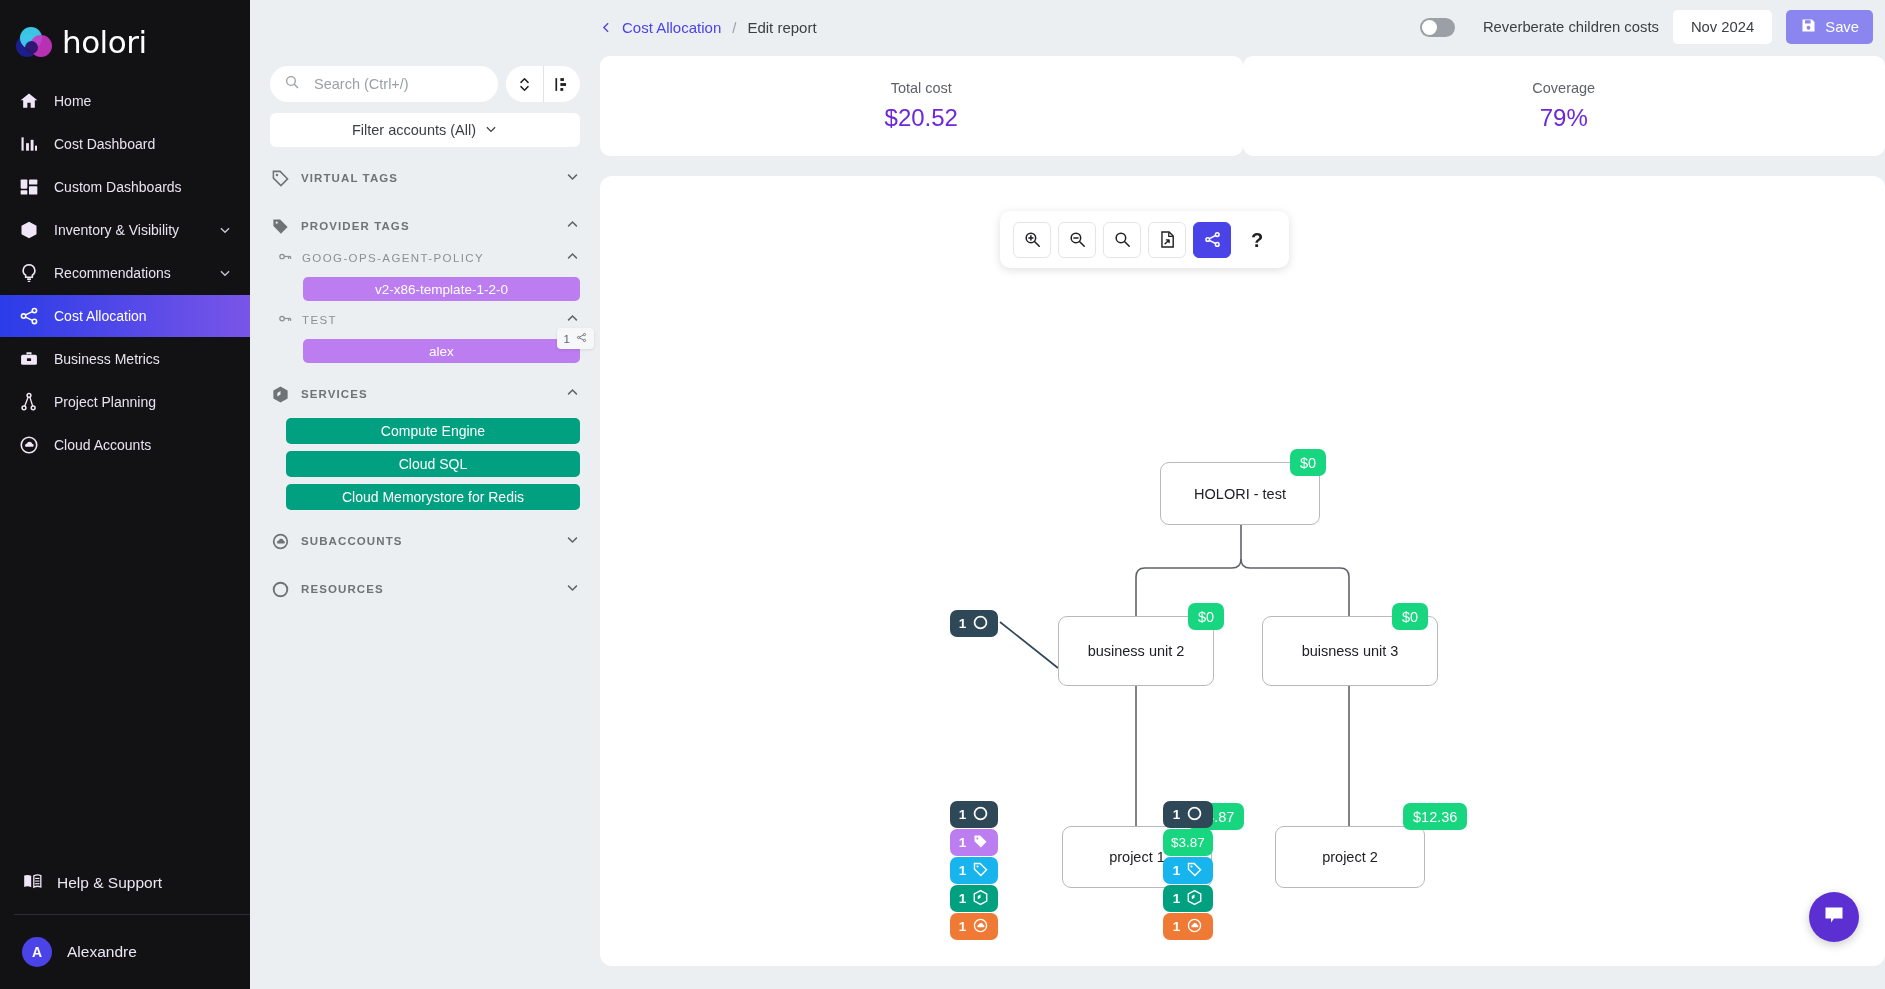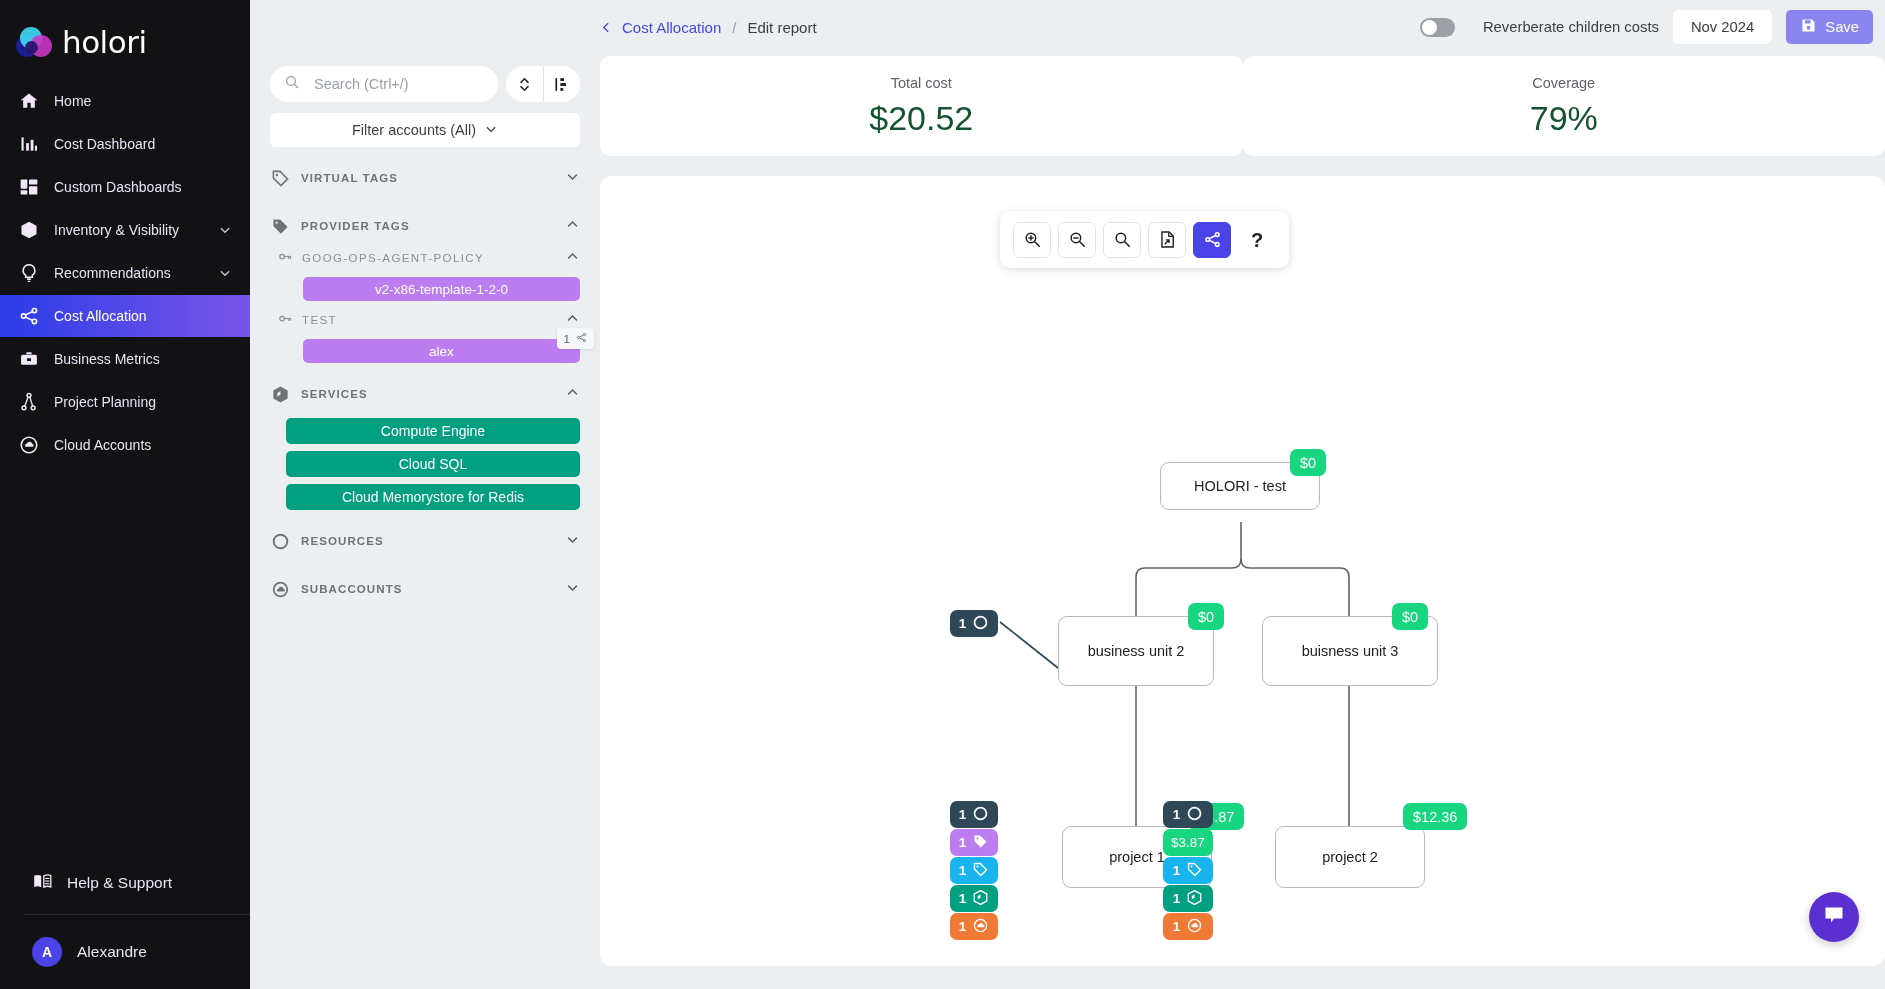--- a/index.html
+++ b/index.html
@@ -36,21 +36,21 @@
   .nav-item .ico svg { width: 20px; height: 20px; fill: #f0e6f7; }
   .nav-item .label { flex: 1; white-space: nowrap; }
   .nav-item .chev { width: 14px; height: 14px; opacity: .85; }
   .nav-item .chev svg { width: 14px; height: 14px; stroke: #e9e2f2; fill: none; stroke-width: 2.3; }
   .nav-item.active {
     background: linear-gradient(90deg, #2b3ce8 0%, #7a55e8 100%);
     color: #fff;
   }
   .nav-item.active .ico svg { fill: #fff; }
 
-  .sb-bottom { position: absolute; left: 14px; bottom: 0; width: 292px; }
+  .sb-bottom { position: absolute; left: 4px; bottom: 0; width: 292px; }
   .sb-help {
     display: flex; align-items: center; gap: 14px; height: 50px; padding: 0 18px;
     color: #ece6f5; font-size: 15.5px; cursor: pointer;
   }
   .sb-help .ico svg { width: 21px; height: 21px; fill: #f0e6f7; }
   .sb-help .arrow { margin-left: auto; }
   .sb-help .arrow svg { width: 14px; height: 14px; stroke: #e4ddef; fill: none; stroke-width: 2.4; }
   .sb-div { height: 1px; background: #2e2e33; margin: 6px 10px 0 10px; }
   .sb-user { display: flex; align-items: center; gap: 15px; height: 74px; padding: 0 18px; cursor: pointer; }
   .avatar {
@@ -156,21 +156,21 @@
     cursor: pointer; margin-right: -4px;
   }
   .save-btn svg { width: 17px; height: 17px; fill: #fff; }
 
   .kpis { display: flex; padding: 0 0 0 0; margin-top: 2px; }
   .kpi {
     flex: 1; height: 100px; background: #fff; border-radius: 10px;
     display: flex; flex-direction: column; align-items: center; justify-content: center; gap: 8px;
   }
   .kpi .k-label { font-size: 14.5px; color: #5f6368; }
-  .kpi .k-value { font-size: 34px; color: #14532d; font-weight: 400; }
+  .kpi .k-value { font-size: 24px; color: #6d28d9; font-weight: 400; }
 
   .canvas {
     margin-top: 20px; margin-left: 0; width: 1285px; height: 790px;
     background: #fff; border-radius: 12px; position: relative; overflow: hidden;
   }
   .graph-toolbar {
     position: absolute; left: 40px; top: 35px; height: 57px; background: #fff;
     border-radius: 10px; box-shadow: 0 2px 10px rgba(0,0,0,.13);
     display: flex; align-items: center; gap: 7px; padding: 0 13px;
     left: 400px;
@@ -485,39 +485,39 @@
       </div>
       <div class="pill svc">
         <span>Cloud Memorystore for Redis</span>
       </div>
     </div>
 
     <div class="grp">
       <div class="grp-head">
         <span class="gico">
             <svg viewBox="0 0 24 24">
-              <circle cx="12" cy="12" r="8.6" fill="none" stroke="#6e7377" stroke-width="2.4"></circle>
-            </svg>
-          </span>
-        <span class="gtitle">RESOURCES</span>
+              <circle cx="12" cy="12" r="8.6" fill="none" stroke="#6e7377" stroke-width="2.2"></circle>
+              <path d="M8 14.4h8c.8 0 1.5-.7 1.5-1.6s-.7-1.5-1.5-1.5c-.2-1.6-1.6-2.7-3.2-2.7-1.3 0-2.5.8-3 2-1.2.1-2.1 1-2.1 2.2 0 .9.3 1.6.3 1.6z"></path>
+            </svg>
+          </span>
+        <span class="gtitle">SUBACCOUNTS</span>
         <span class="gchev"><svg viewBox="0 0 24 24">
               <polyline points="5,9 12,16 19,9"></polyline>
             </svg></span>
       </div>
     </div>
 
     <div class="grp">
       <div class="grp-head">
         <span class="gico">
             <svg viewBox="0 0 24 24">
-              <circle cx="12" cy="12" r="8.6" fill="none" stroke="#6e7377" stroke-width="2.2"></circle>
-              <path d="M8 14.4h8c.8 0 1.5-.7 1.5-1.6s-.7-1.5-1.5-1.5c-.2-1.6-1.6-2.7-3.2-2.7-1.3 0-2.5.8-3 2-1.2.1-2.1 1-2.1 2.2 0 .9.3 1.6.3 1.6z"></path>
-            </svg>
-          </span>
-        <span class="gtitle">SUBACCOUNTS</span>
+              <circle cx="12" cy="12" r="8.6" fill="none" stroke="#6e7377" stroke-width="2.4"></circle>
+            </svg>
+          </span>
+        <span class="gtitle">RESOURCES</span>
         <span class="gchev"><svg viewBox="0 0 24 24">
               <polyline points="5,9 12,16 19,9"></polyline>
             </svg></span>
       </div>
     </div>
   </section>
 
   <main class="main">
     <div class="topbar">
       <div class="breadcrumb">
@@ -620,21 +620,21 @@
 
             <path d="M749 510 L749 650"></path>
           </g>
 
           <g fill="none" stroke-width="1.7">
             <path d="M400 446 L458 492" stroke="#2f4858"></path>
             <path d="M400 792 L454 806" stroke="#2f4858"></path>
           </g>
         </svg>
 
-        <div class="node" style="left:560px; top:286px; width:160px; height:48px;">
+        <div class="node" style="left:560px; top:286px; width:160px; height:63px;">
           <span>HOLORI - test</span>
         </div>
         <div class="cost-badge" style="left:690px; top:273px;">
           <span>$0</span>
         </div>
 
         <div class="node" style="left:458px; top:440px; width:156px; height:70px;">
           <span>business unit 2</span>
         </div>
         <div class="cost-badge" style="left:588px; top:427px;">

